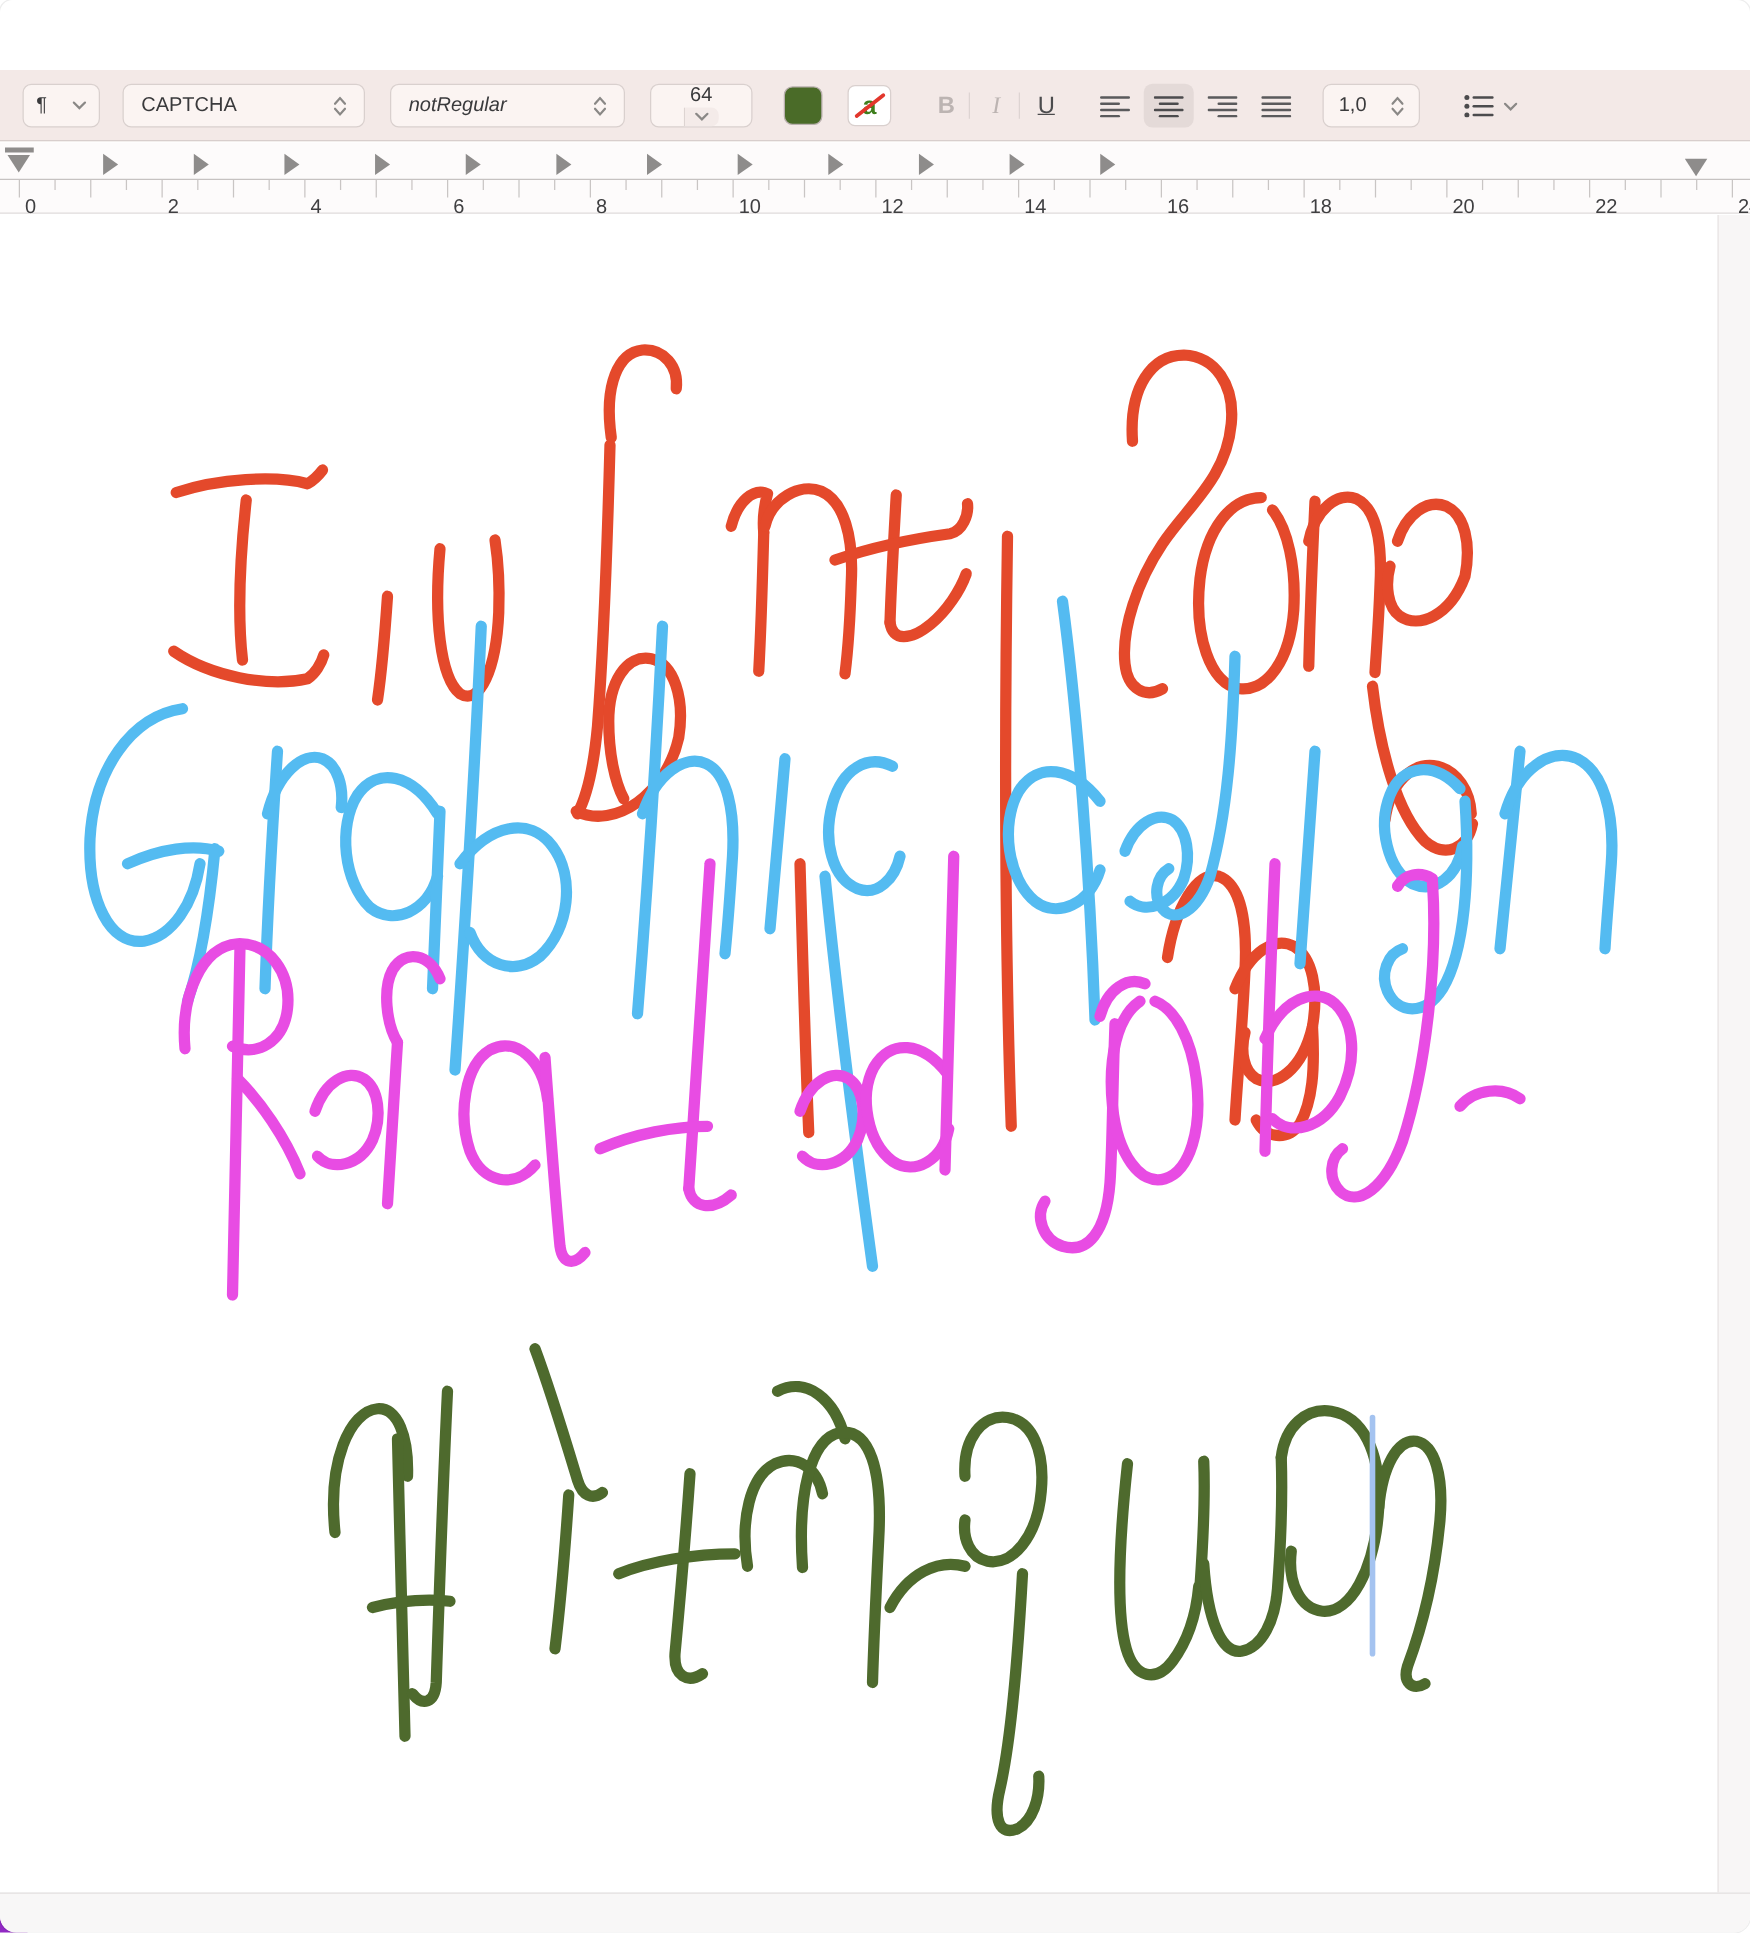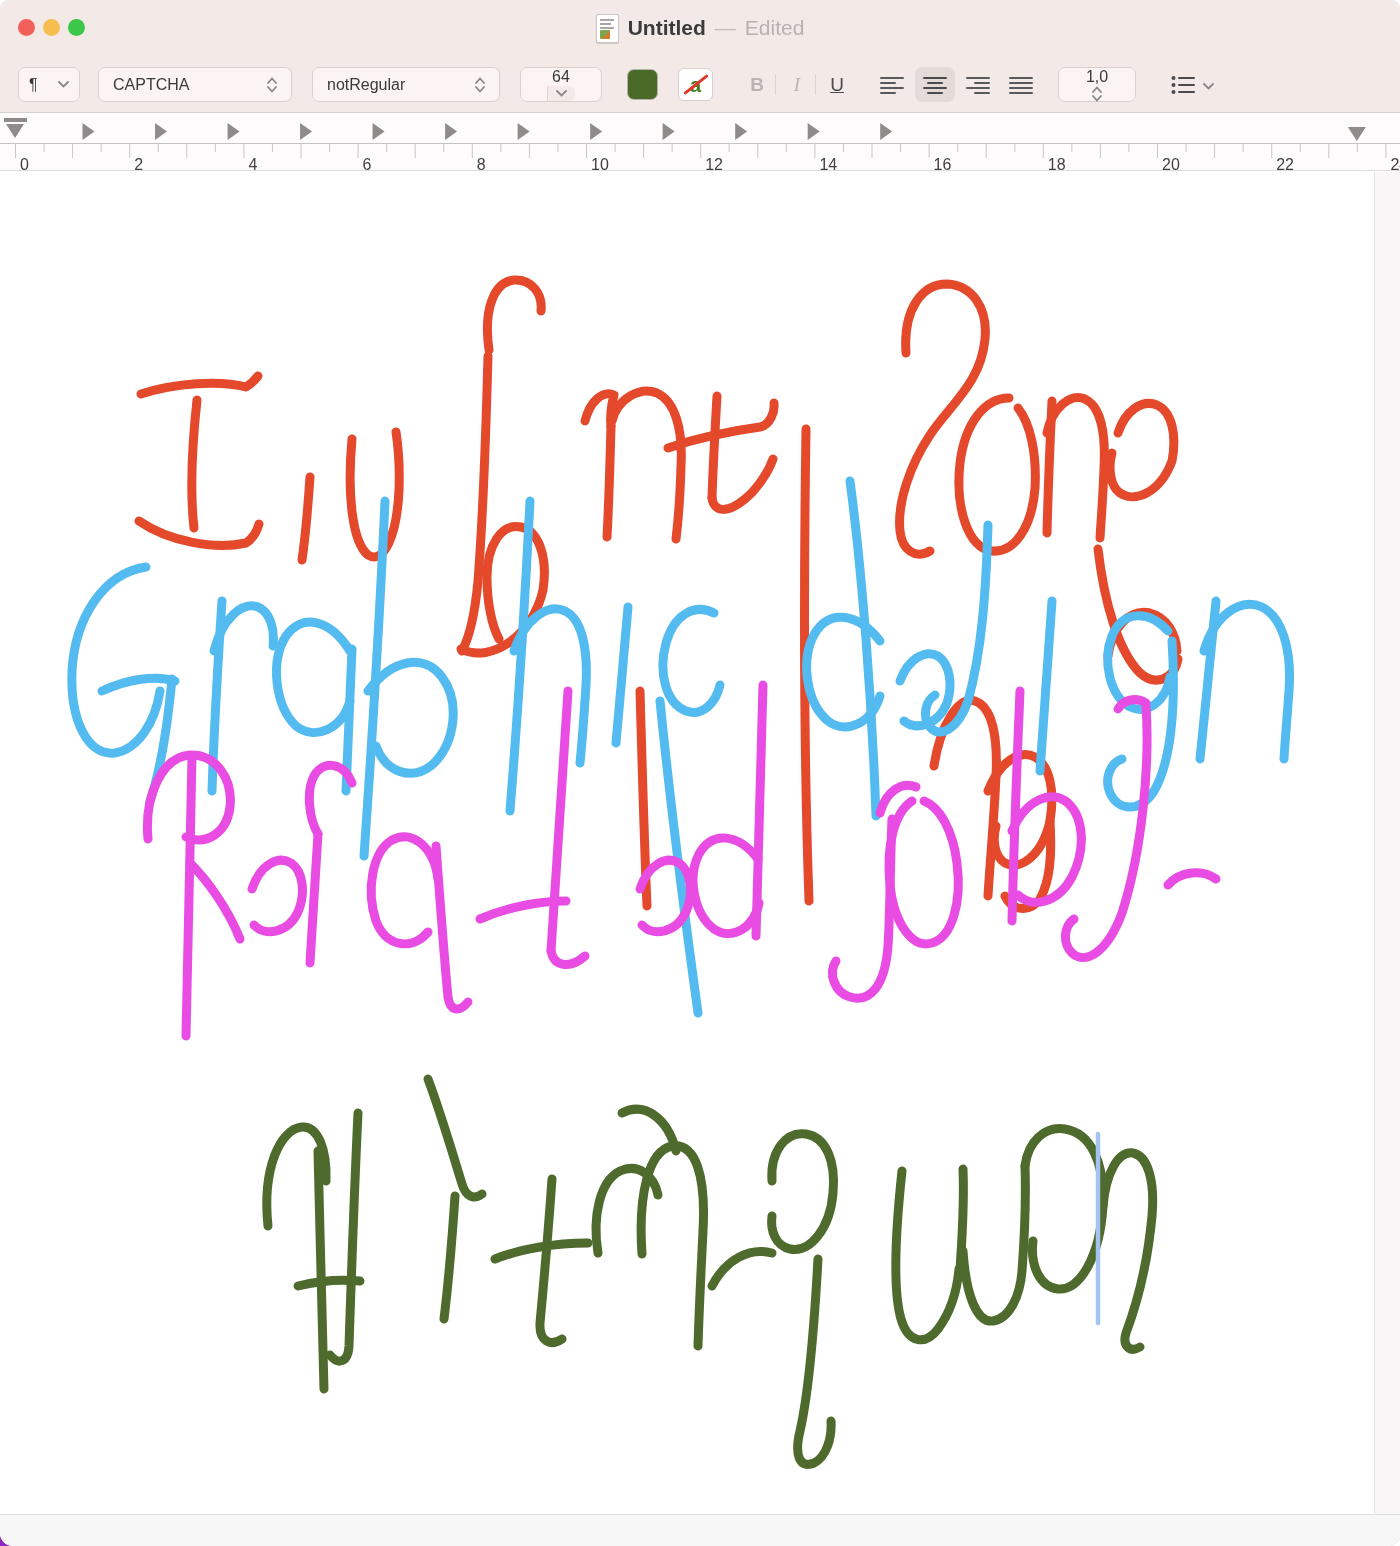--- a/index.html
+++ b/index.html
@@ -26,41 +26,41 @@
   .win-sep   { font-size:21px; color:#C3BBB9; }
   .win-status{ font-size:21px; color:#B9B1AF; }
   
   .toolbar { position:absolute; left:0; top:56px; width:100%; height:57px; background:#F3E9E7;
              border-bottom:1px solid #D8CECC; }
   .tbtn { position:absolute; top:11px; height:35px; background:#FBF4F2; border:1px solid #D9D0CE;
           border-radius:7px; display:flex; align-items:center; color:#3A3A3C; font-size:16px; }
   .chev svg, .chev2 svg { display:block; }
   .btn-para { left:18px; width:62px; padding:0 10px; justify-content:space-between; }
   .btn-font { left:98px; width:194px; padding:0 14px; justify-content:space-between;gap:34px; }
-  .btn-face { left:312px; width:188px; padding:0 14px; justify-content:space-between; }
+  .btn-face { left:312px; width:188px; padding:0 14px; justify-content:space-between;font-style:italic; }
   .btn-size { left:520px; width:82px; padding:0;flex-direction:column; }
   .btn-size .size-val { flex:1; text-align:center; }
   .btn-size .size-seg { width:28px; height:100%; border-left:1px solid #DDD4D2; background:#F4EBE9;
           border-radius:0 6px 6px 0; display:flex; align-items:center; justify-content:center; }
   .color-well { position:absolute; left:627px; top:13px; width:31px; height:31px; border-radius:7px;
           background:#4A6B28; border:1px solid #B9B0AE; }
   .hl-btn { position:absolute; left:678px; top:12px; width:35px; height:33px; background:#fff;
           border:1px solid #D9D0CE; border-radius:6px; display:flex; align-items:center; justify-content:center; }
   .hl-btn .hl-a { color:#3F7F1D; font-size:20px; font-weight:bold; line-height:1; }
   .hl-btn .slash { position:absolute; width:30px; height:3px; background:#E2372C; transform:rotate(-38deg); border-radius:2px; }
   .style-btn { position:absolute; top:11px; height:35px; width:34px; display:flex; align-items:center;
           justify-content:center; font-size:19px; border-radius:6px; }
   .style-b { left:740px; color:#BCB4B2; font-weight:bold; }
   .style-i { left:780px; color:#BCB4B2; font-style:italic; font-family:"Liberation Serif",serif; }
   .style-u { left:820px; color:#4B4B4D; text-decoration:underline; }
   .tb-sep { position:absolute; top:18px; width:1px; height:21px; background:#DDD4D2; }
   .align-btn { position:absolute; top:11px; width:40px; height:35px; display:flex; align-items:center;
           justify-content:center; border-radius:7px; }
   .align-btn.selected { background:#E4DAD8; }
-  .stepper { left:1058px; width:78px; padding:0 12px; justify-content:space-between;flex-direction:column; }
+  .stepper { left:1058px; width:78px; padding:0 12px; justify-content:space-between; }
   .list-btn { position:absolute; left:1160px; top:11px; width:64px; height:35px; display:flex;
           align-items:center; justify-content:center; gap:8px; }
   
   .ruler { position:absolute; left:0; top:114px; width:100%; height:57px; background:#FDFBFB;
            border-bottom:1px solid #DFDCDB; }
   
   .content { position:absolute; left:0; top:172px; width:100%; height:1342px; background:#FFFFFF; }
   .scroll-track { position:absolute; right:0; top:0; width:26px; height:100%;
            background:#F8F6F6; border-left:1px solid #E7E4E3; }
   .canvas-svg { position:absolute; left:0; top:0; }
@@ -68,36 +68,20 @@
   .footer { position:absolute; left:0; top:1514px; width:100%; height:32px; background:#F8F7F7;
            border-top:1px solid #E2E0DF; }
 </style>
 </head>
 <body>
 
 <div class="desktop-accent"></div>
 
 <div class="window">
 
-  <div class="titlebar">
-    <div class="light close"></div>
-    <div class="light min"></div>
-    <div class="light max"></div>
-    <div class="title-group">
-      <div class="doc-icon">
-        <i class="l1"></i>
-          <i class="l2"></i>
-          <i class="l3"></i>
-          <span class="pic"></span>
-      </div>
-      <span class="win-title">Untitled</span>
-      <span class="win-sep">—</span>
-      <span class="win-status">Edited</span>
-    </div>
-  </div>
 
   <div class="toolbar">
     <div class="tbtn btn-para">
       <span>¶</span>
       <span class="chev">
         <svg width="11" height="7" viewBox="0 0 11 7">
             <polyline points="1,1 5.5,5.5 10,1" fill="none" stroke="#8A8886" stroke-width="1.8" stroke-linecap="round"></polyline>
           </svg>
       </span>
     </div>

